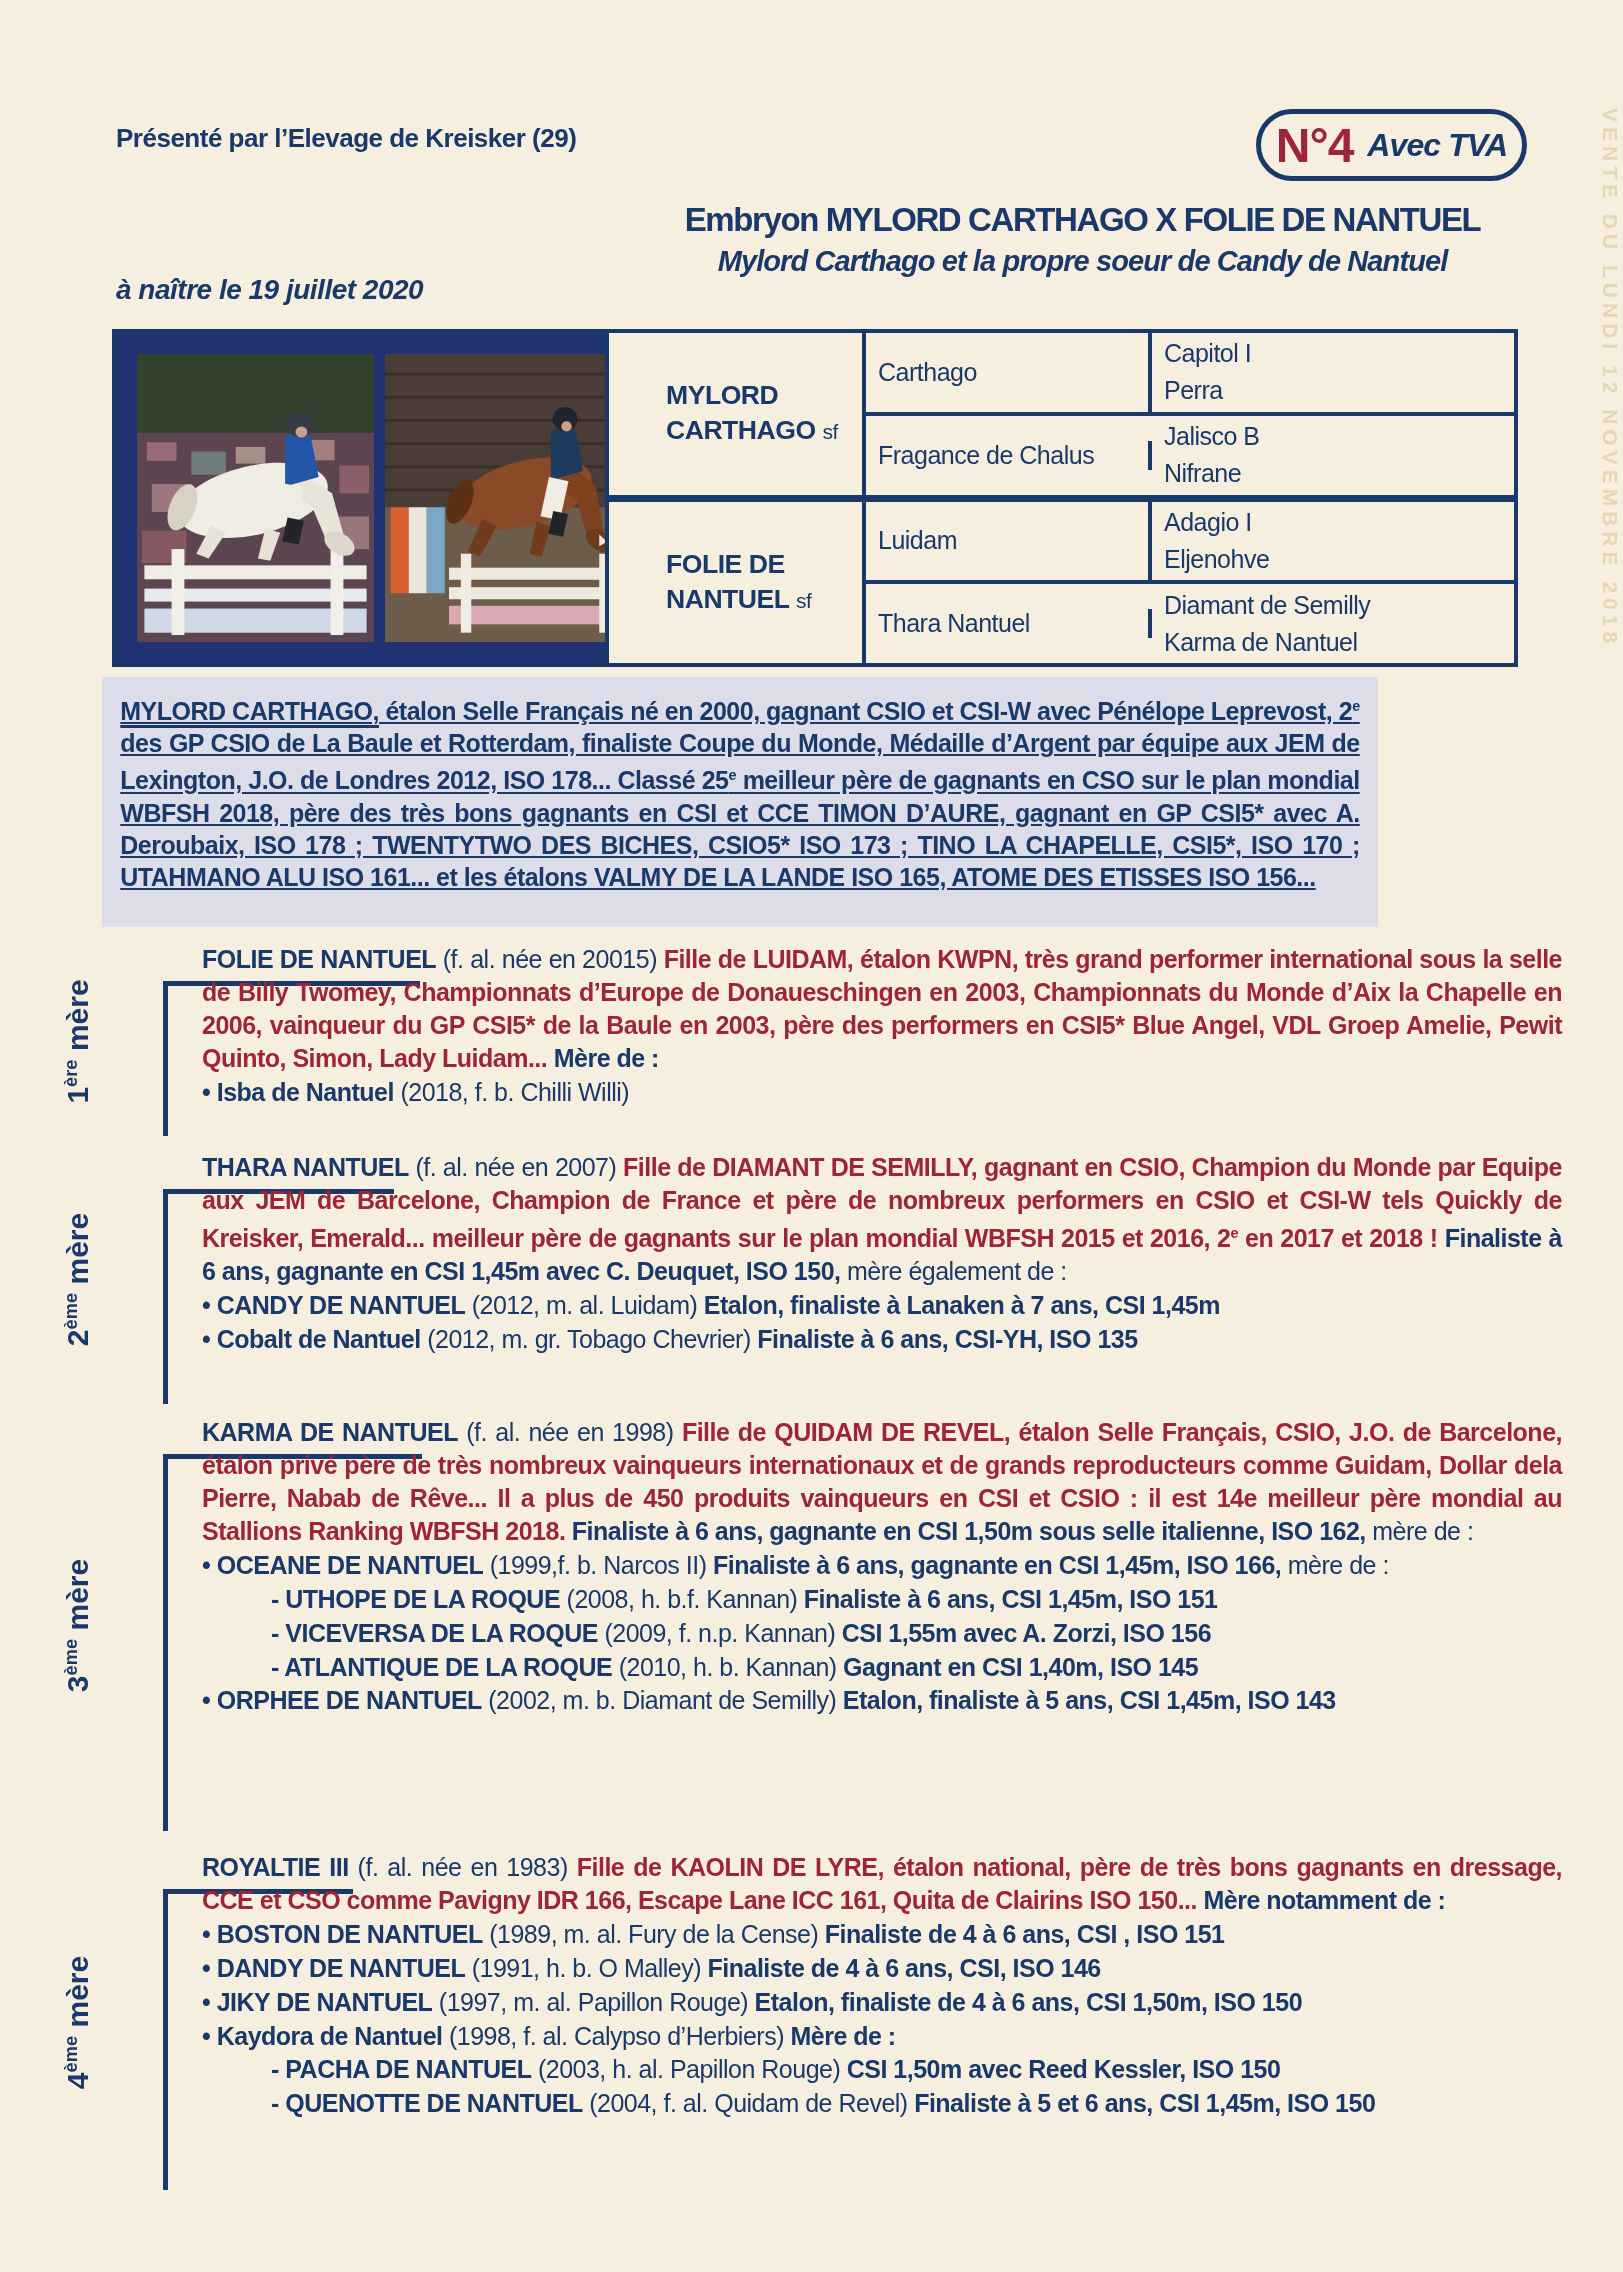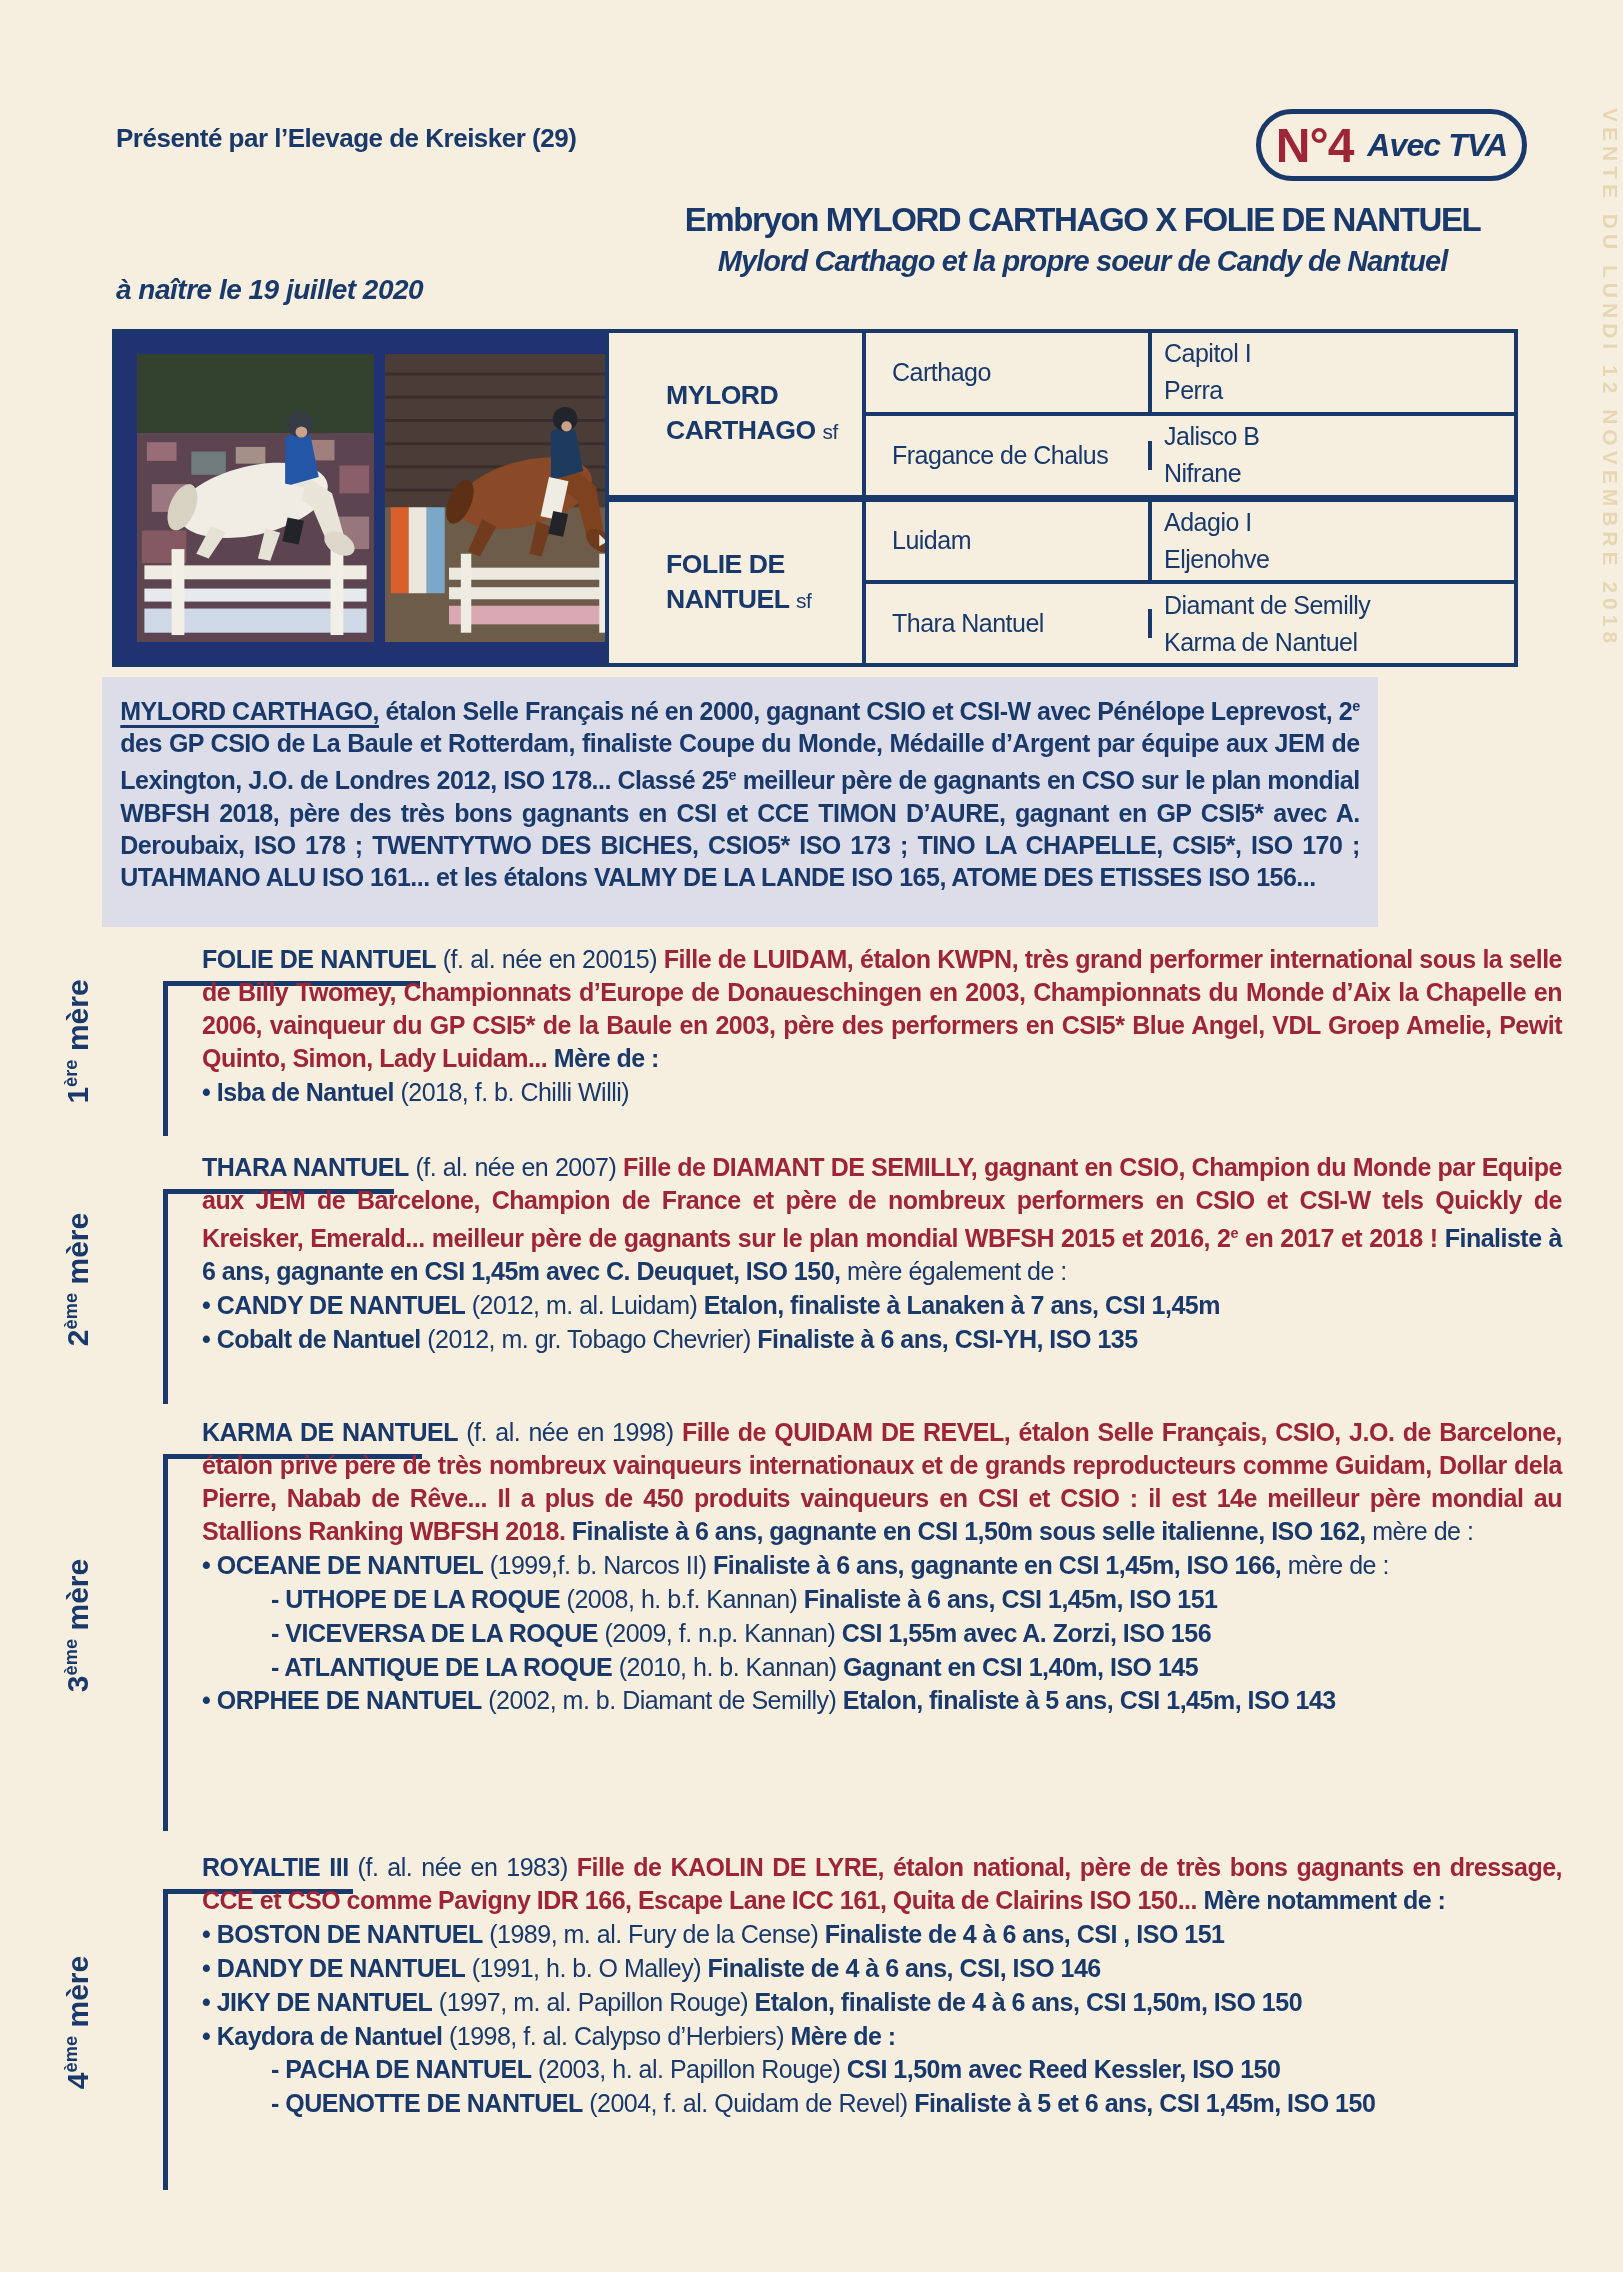--- a/index.html
+++ b/index.html
@@ -29,27 +29,27 @@
   .ped .block{flex:1;display:flex;min-height:0;}
   .ped .block + .block{border-top:7.3px solid #19396b;}
   .ped .c1{width:257px;border-right:4.1px solid #19396b;display:flex;flex-direction:column;justify-content:center;
            padding-left:13px;box-sizing:border-box;}
   .ped .pname{font-size:26.6px;font-weight:bold;line-height:35px;letter-spacing:-0.5px;margin-left:44px;}
   .ped .sf{font-weight:normal;font-size:21px;}
   .ped .prows{flex:1;display:flex;flex-direction:column;min-height:0;}
   .ped .prow{flex:1;display:flex;min-height:0;}
   .ped .prow + .prow{border-top:4.1px solid #19396b;align-items:center;}
   .ped .c2{width:286px;border-right:4.1px solid #19396b;display:flex;align-items:center;
-           padding-left:26px;box-sizing:border-box;font-size:25px;}
+           padding-left:12px;box-sizing:border-box;font-size:25px;}
   .ped .c3{flex:1;display:flex;flex-direction:column;justify-content:center;padding-left:12px;box-sizing:border-box;}
   .ped .gp{font-size:25px;line-height:37px;}
   
   .stallion-box{position:absolute;left:102px;top:677px;width:1276px;min-height:250px;background:#dcdde9;
                 box-sizing:border-box;padding:13px 18.3px 9.2px 18.3px;font-size:25px;line-height:32px;
-                font-weight:bold;text-align:justify;letter-spacing:-0.5px;}
+                font-weight:bold;text-align:justify;letter-spacing:-0.5px;text-decoration:underline;}
   
   .mare{position:absolute;left:69px;width:1493px;}
   .side-label{position:absolute;left:-44px;top:0;bottom:0;width:105px;display:flex;align-items:center;justify-content:center;}
   .sl-inner{white-space:nowrap;transform:rotate(-90deg);font-weight:bold;font-size:30px;color:#19396b;}
   .sl-inner sup{font-size:18.3px;}
   .bracket{position:absolute;left:94px;top:38px;bottom:3.7px;width:5px;background:#19396b;}
   .bracket::before{content:"";position:absolute;left:0;top:0;height:5px;width:var(--bar-w,238px);background:#19396b;}
   .content{position:absolute;left:133px;right:0;top:0;text-align:justify;}
   .para{font-size:25px;line-height:33px;letter-spacing:-0.5px;}
   .para.bullet{padding-left:26px;text-indent:-26px;margin-top:0.9px;}

